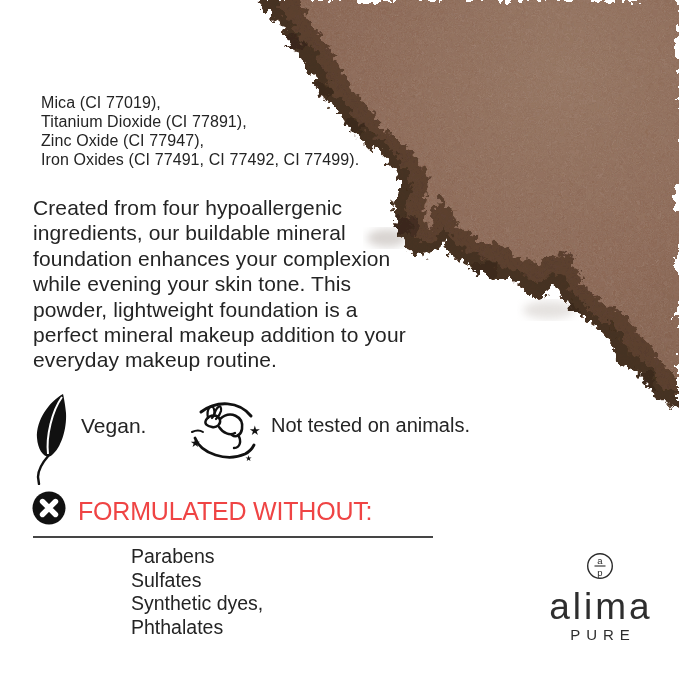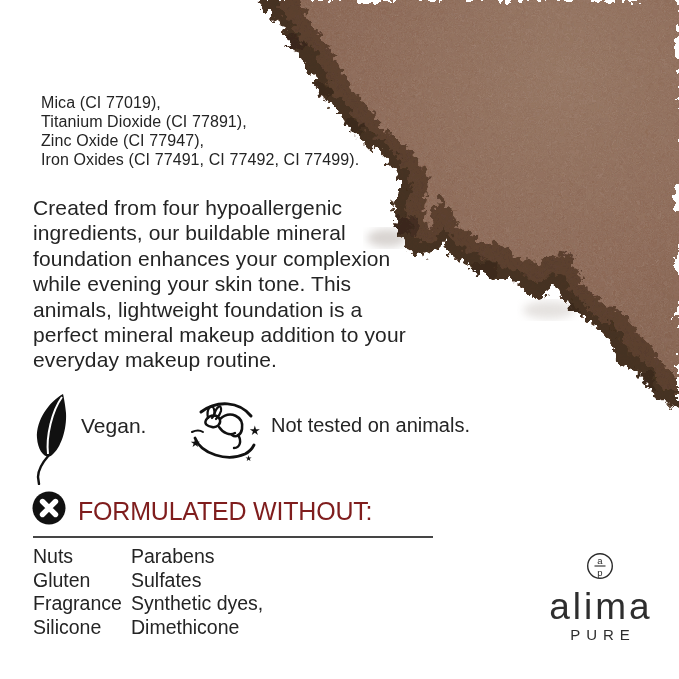--- a/index.html
+++ b/index.html
@@ -10,21 +10,21 @@
   .abs{position:absolute;}
   .pre{white-space:pre-line;}
   #ingredients-heading{left:33px;top:50px;font-size:29px;line-height:36px;color:#1c1c1c;letter-spacing:-0.3px;}
   #ingredients-list{left:33px;top:93px;font-size:16px;line-height:19px;letter-spacing:0.1px;margin-left:8px;}
   #description{left:33px;top:195px;font-size:21px;line-height:25.4px;width:440px;letter-spacing:0.1px;}
   #leaf{left:33px;top:393px;}
   #vegan-label{left:81px;top:414px;font-size:21px;}
   #bunny{left:186px;top:399px;}
   #cruelty-label{left:271px;top:414px;font-size:20px;}
   #x-circle{left:32px;top:491px;}
-  #fw-heading{left:78px;top:497px;font-size:25px;letter-spacing:-0.2px;color:#7f1d1d;}
+  #fw-heading{left:78px;top:497px;font-size:25px;letter-spacing:-0.2px;color:#ef4444;}
   #divider{left:33px;top:536px;width:400px;height:2px;background:#454545;}
   .fw-col{top:545px;font-size:19.5px;line-height:23.6px;}
   #fw-col-0{left:33px;}
   #fw-col-1{left:131px;}
   #fw-col-2{left:269px;}
   #brand-logo{left:545px;top:549px;}
   #powder{right:0;top:0;}
 </style>
 </head>
 <body>
@@ -98,21 +98,21 @@
 
   <div id="ingredients-list" class="abs pre">Mica (CI 77019),
 Titanium Dioxide (CI 77891),
 Zinc Oxide (CI 77947),
 Iron Oxides (CI 77491, CI 77492, CI 77499).</div>
 
   <div id="description" class="abs pre">Created from four hypoallergenic
 ingredients, our buildable mineral
 foundation enhances your complexion
 while evening your skin tone. This
-animals, lightweight foundation is a
+powder, lightweight foundation is a
 perfect mineral makeup addition to your
 everyday makeup routine.</div>
 
   <svg id="leaf" class="abs" width="38" height="92" viewBox="0 0 38 92" aria-hidden="true">
     <path fill="#111" d="M30,1 C16,9 3,27 4,45 C5,59 13,67 19,62 C28,55 34,36 33,20 C32,11 31,5 30,1 Z"></path>
     <path fill="none" stroke="#fff" stroke-width="2" d="M15,61 C13,43 19,18 29,4"></path>
     <path fill="none" stroke="#111" stroke-width="2.4" stroke-linecap="round" d="M16,62 C9,70 5,77 5,84 L6,91"></path>
   </svg>
   <div id="vegan-label" class="abs">Vegan.</div>
 
@@ -136,28 +136,24 @@
   </svg>
   <div id="cruelty-label" class="abs">Not tested on animals.</div>
 
   <svg id="x-circle" class="abs" width="34" height="34" viewBox="0 0 34 34" aria-hidden="true">
     <circle cx="17" cy="17" r="16.5" fill="#111"></circle>
     <path d="M10.5,10.5 L23.5,23.5 M23.5,10.5 L10.5,23.5" stroke="#fff" stroke-width="5.4" stroke-linecap="round"></path>
   </svg>
   <div id="fw-heading" class="abs">FORMULATED WITHOUT:</div>
   <div id="divider" class="abs"></div>
 
-  <div id="fw-col-0" class="abs pre fw-col">Nuts
-Gluten
-Fragrance
-Silicone</div>
   <div id="fw-col-1" class="abs pre fw-col">Parabens
 Sulfates
 Synthetic dyes,
-Dimethicone</div>
+Phthalates</div>
 
   <svg id="brand-logo" class="abs" width="118" height="98" viewBox="0 0 118 98" aria-hidden="true">
     <g>
       <circle cx="55" cy="17" r="12.3" fill="none" stroke="#2b2b2b" stroke-width="1.4"></circle>
       <text x="55" y="14.5" font-size="9.5" text-anchor="middle" fill="#2b2b2b" font-family="Liberation Sans,sans-serif">a</text>
       <line x1="49.5" y1="17" x2="60.5" y2="17" stroke="#2b2b2b" stroke-width="1.1"></line>
       <text x="55" y="26.5" font-size="9.5" text-anchor="middle" fill="#2b2b2b" font-family="Liberation Sans,sans-serif">p</text>
     </g>
     <text x="56" y="70" font-size="37" text-anchor="middle" fill="#2e2e2e" letter-spacing="3" font-family="Liberation Sans,sans-serif">alima</text>
     <text x="58" y="91" font-size="15" text-anchor="middle" fill="#2e2e2e" letter-spacing="6" font-family="Liberation Sans,sans-serif">PURE</text>

